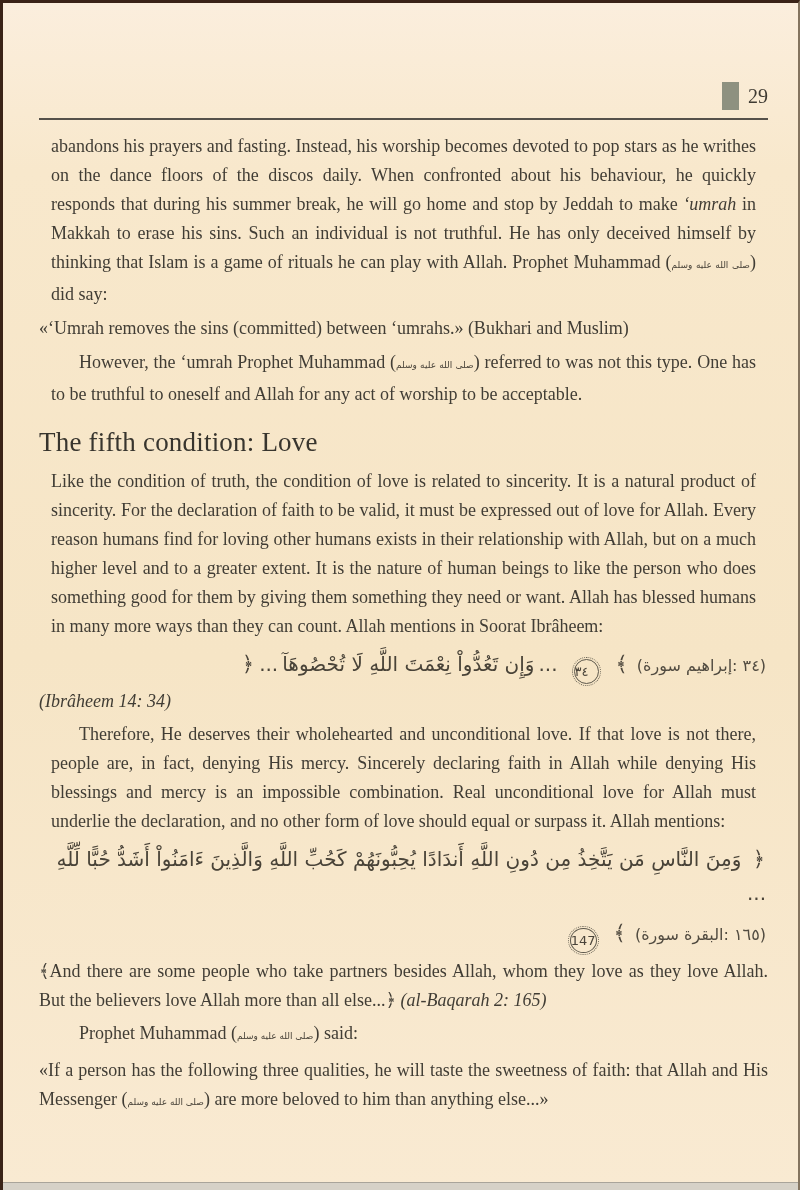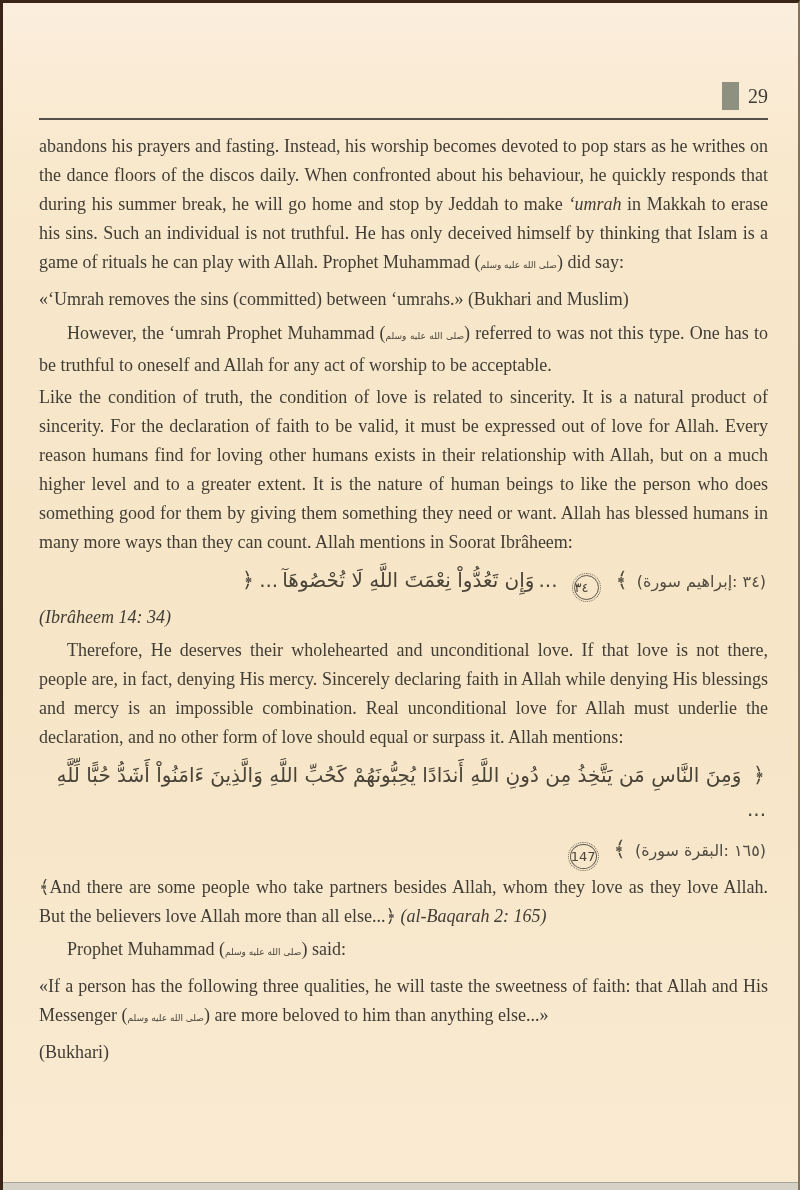--- a/index.html
+++ b/index.html
@@ -29,21 +29,21 @@
   .header-row{
     display:flex;align-items:center;justify-content:flex-end;gap:9px;
     height:34px;
   }
   .chapter-title{
     font-style:italic;font-size:19px;color:#4b473f;letter-spacing:.2px;
   }
   .page-tab{width:17px;height:28px;}
   .page-number{font-size:20px;color:#3f3b33;}
   .header-rule{border-bottom:2px solid #55514a;margin-top:5px;}
-  p{margin:3px 0;font-size:18px;line-height:29px;text-align:justify;}
+  p{margin:3px 12px;font-size:18px;line-height:29px;text-align:justify;}
   p.indent{text-indent:28px;}
   .hadith{margin:5px 0;}
   .section-heading{
     font-size:27px;line-height:32px;color:#38352e;
     margin:17px 0 9px 0;font-weight:normal;letter-spacing:.2px;
   }
   .i{font-style:italic;}
   .saw{font-family:"DejaVu Sans",sans-serif;font-size:9px;color:#4a443a;letter-spacing:-.5px;}
   .verse-line{
     margin:6px 0 3px 0;font-size:20px;line-height:34px;
@@ -76,20 +76,21 @@
       <span class="page-number">29</span>
     </div>
     <div class="header-rule"></div>
 
     <p style="margin-top:12px;"><span>abandons his prayers and fasting. Instead, his worship becomes devoted to pop stars as he writhes on the dance floors of the discos daily. When confronted about his behaviour, he quickly responds that during his summer break, he will go home and stop by Jeddah to make </span><span class="i">‘umrah</span><span> in Makkah to erase his sins. Such an individual is not truthful. He has only deceived himself by thinking that Islam is a game of rituals he can play with Allah. Prophet Muhammad (</span><span class="saw">صلى الله عليه وسلم</span><span>) did say:</span></p>
 
     <p class="hadith">«‘Umrah removes the sins (committed) between ‘umrahs.» (Bukhari and Muslim)</p>
 
     <p class="indent"><span>However, the ‘umrah Prophet Muhammad (</span><span class="saw">صلى الله عليه وسلم</span><span>) referred to was not this type. One has to be truthful to oneself and Allah for any act of worship to be acceptable.</span></p>
 
+    <h2 class="section-heading">The fifth condition: Love</h2>
 
     <p>Like the condition of truth, the condition of love is related to sincerity. It is a natural product of sincerity. For the declaration of faith to be valid, it must be expressed out of love for Allah. Every reason humans find for loving other humans exists in their relationship with Allah, but on a much higher level and to a greater extent. It is the nature of human beings to like the person who does something good for them by giving them something they need or want. Allah has blessed humans in many more ways than they can count. Allah mentions in Soorat Ibrâheem:</p>
 
     <div class="verse-line" dir="ltr">
       <span class="orn">﴿</span><span class="ar">...</span><span class="ar" dir="rtl">وَإِن تَعُدُّواْ نِعْمَتَ اللَّهِ لَا تُحْصُوهَآ</span><span class="ar">...</span><span class="medallion">٣٤</span><span class="orn">﴾</span><span class="ar cite">(سورة‎ إبراهيم‎: ٣٤)</span>
     </div>
 
     <p class="verse-ref">(Ibrâheem 14: 34)</p>
 
     <p class="indent">Therefore, He deserves their wholehearted and unconditional love. If that love is not there, people are, in fact, denying His mercy. Sincerely declaring faith in Allah while denying His blessings and mercy is an impossible combination. Real unconditional love for Allah must underlie the declaration, and no other form of love should equal or surpass it. Allah mentions:</p>
@@ -99,17 +100,16 @@
     </div>
     <div class="verse-line" dir="ltr">
       <span class="medallion">147</span><span class="orn">﴾</span><span class="ar cite">(سورة‎ البقرة‎: ١٦٥)</span>
     </div>
 
     <p class="translation"><span>﴾And there are some people who take partners besides Allah, whom they love as they love Allah. But the believers love Allah more than all else...﴿ </span><span class="i">(al-Baqarah 2: 165)</span></p>
 
     <p class="indent"><span>Prophet Muhammad (</span><span class="saw">صلى الله عليه وسلم</span><span>) said:</span></p>
 
     <p class="hadith"><span>«If a person has the following three qualities, he will taste the sweetness of faith: that Allah and His Messenger (</span><span class="saw">صلى الله عليه وسلم</span><span>) are more beloved to him than anything else...»</span></p>
-    <p class="source-line">(Bukhari)</p>
 
   </div>
   <div class="page-bottom-edge"></div>
 </div>
 
 </body></html>

